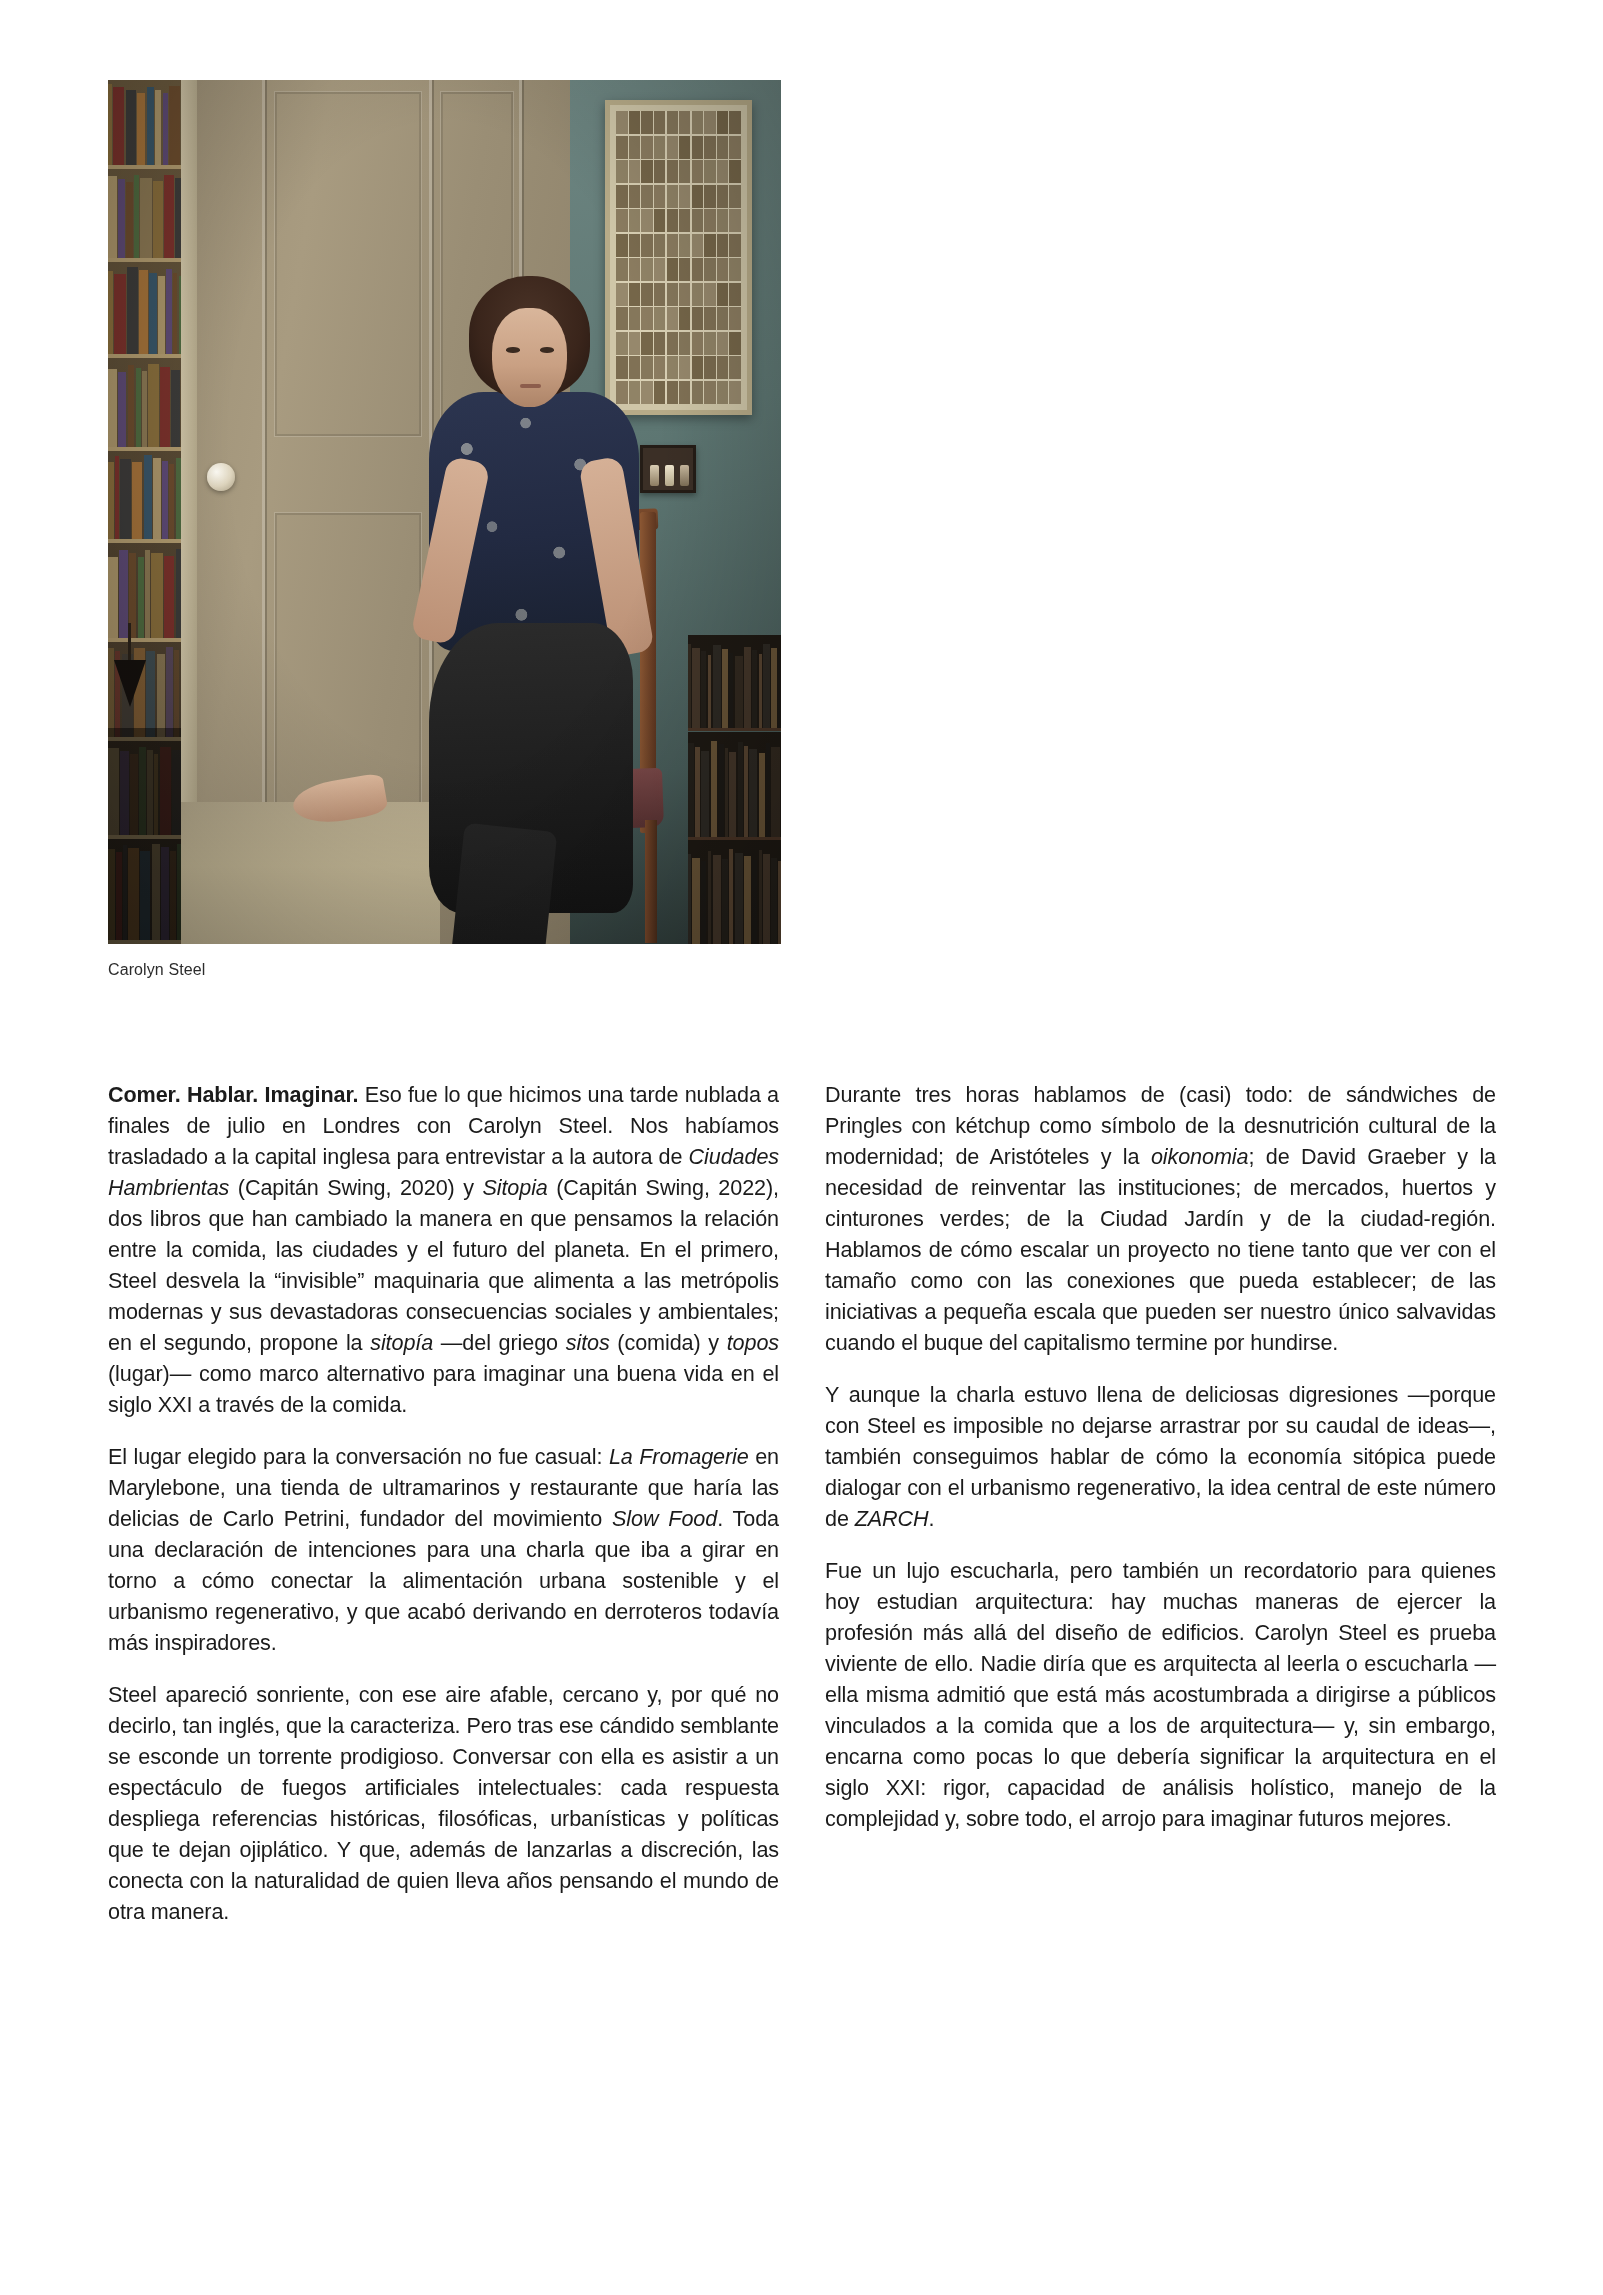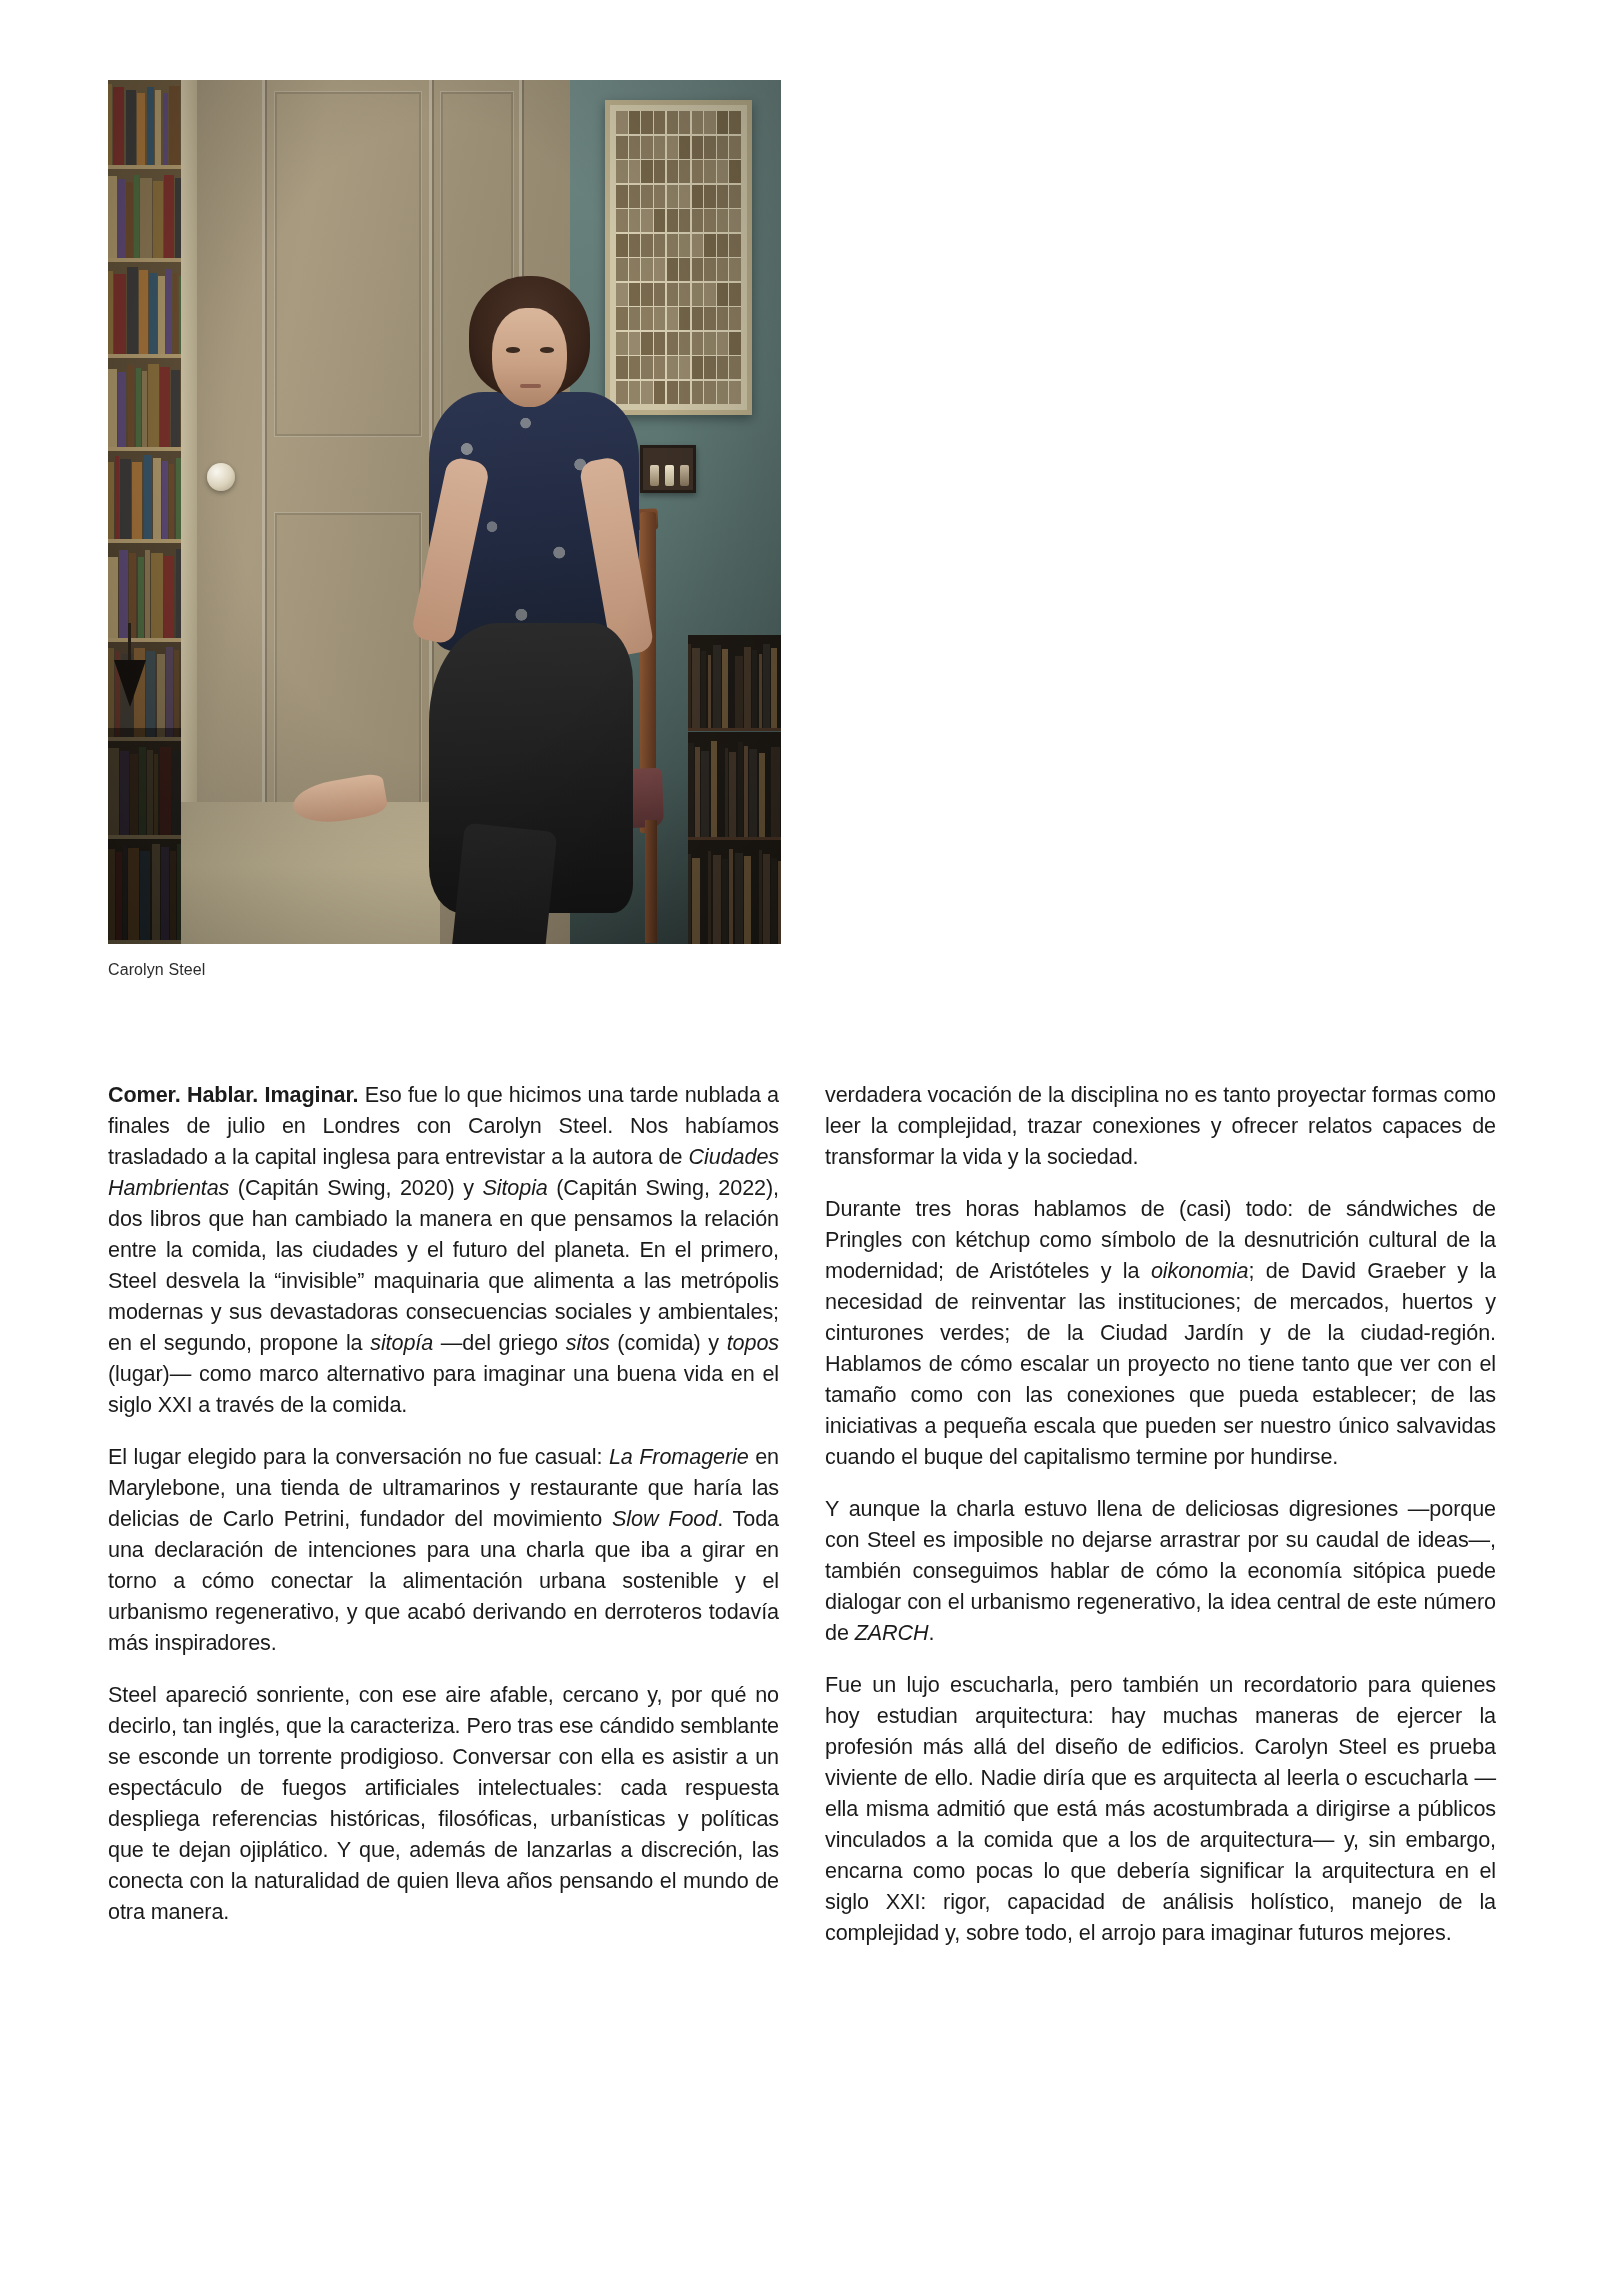--- a/index.html
+++ b/index.html
@@ -653,21 +653,20 @@
     <figcaption class="caption">Carolyn Steel</figcaption>
   </figure>
 
   <div class="columns">
     <div class="col" id="col0">
         <p><span class="lead">Comer. Hablar. Imaginar.</span><span> Eso fue lo que hicimos una tarde nublada a finales de julio en Londres con Carolyn Steel. Nos habíamos trasladado a la capital inglesa para entrevistar a la autora de </span><span class="it">Ciudades Hambrientas</span><span> (Capitán Swing, 2020) y </span><span class="it">Sitopia</span><span> (Capitán Swing, 2022), dos libros que han cambiado la manera en que pensamos la relación entre la comida, las ciudades y el futuro del planeta. En el primero, Steel desvela la “invisible” maquinaria que alimenta a las metrópolis modernas y sus devastadoras consecuencias sociales y ambientales; en el segundo, propone la </span><span class="it">sitopía</span><span> —del griego </span><span class="it">sitos</span><span> (comida) y </span><span class="it">topos</span><span> (lugar)— como marco alternativo para imaginar una buena vida en el siglo XXI a través de la comida.</span></p>
         <p><span>El lugar elegido para la conversación no fue casual: </span><span class="it">La Fromagerie</span><span> en Marylebone, una tienda de ultramarinos y restaurante que haría las delicias de Carlo Petrini, fundador del movimiento </span><span class="it">Slow Food</span><span>. Toda una declaración de intenciones para una charla que iba a girar en torno a cómo conectar la alimentación urbana sostenible y el urbanismo regenerativo, y que acabó derivando en derroteros todavía más inspiradores.</span></p>
         <p><span>Steel apareció sonriente, con ese aire afable, cercano y, por qué no decirlo, tan inglés, que la caracteriza. Pero tras ese cándido semblante se esconde un torrente prodigioso. Conversar con ella es asistir a un espectáculo de fuegos artificiales intelectuales: cada respuesta despliega referencias históricas, filosóficas, urbanísticas y políticas que te dejan ojiplático. Y que, además de lanzarlas a discreción, las conecta con la naturalidad de quien lleva años pensando el mundo de otra manera.</span></p>
       </div>
     <div class="col" id="col1">
-        <p><span>verdadera vocación de la disciplina no es tanto proyectar formas como leer la complejidad, trazar conexiones y ofrecer relatos capaces de transformar la vida y la sociedad.</span></p>
         <p><span>Durante tres horas hablamos de (casi) todo: de sándwiches de Pringles con kétchup como símbolo de la desnutrición cultural de la modernidad; de Aristóteles y la </span><span class="it">oikonomia</span><span>; de David Graeber y la necesidad de reinventar las instituciones; de mercados, huertos y cinturones verdes; de la Ciudad Jardín y de la ciudad-región. Hablamos de cómo escalar un proyecto no tiene tanto que ver con el tamaño como con las conexiones que pueda establecer; de las iniciativas a pequeña escala que pueden ser nuestro único salvavidas cuando el buque del capitalismo termine por hundirse.</span></p>
         <p><span>Y aunque la charla estuvo llena de deliciosas digresiones —porque con Steel es imposible no dejarse arrastrar por su caudal de ideas—, también conseguimos hablar de cómo la economía sitópica puede dialogar con el urbanismo regenerativo, la idea central de este número de </span><span class="it">ZARCH</span><span>.</span></p>
         <p><span>Fue un lujo escucharla, pero también un recordatorio para quienes hoy estudian arquitectura: hay muchas maneras de ejercer la profesión más allá del diseño de edificios. Carolyn Steel es prueba viviente de ello. Nadie diría que es arquitecta al leerla o escucharla —ella misma admitió que está más acostumbrada a dirigirse a públicos vinculados a la comida que a los de arquitectura— y, sin embargo, encarna como pocas lo que debería significar la arquitectura en el siglo XXI: rigor, capacidad de análisis holístico, manejo de la complejidad y, sobre todo, el arrojo para imaginar futuros mejores.</span></p>
       </div>
   </div>
 
 </div>
 
 
 </body></html>

